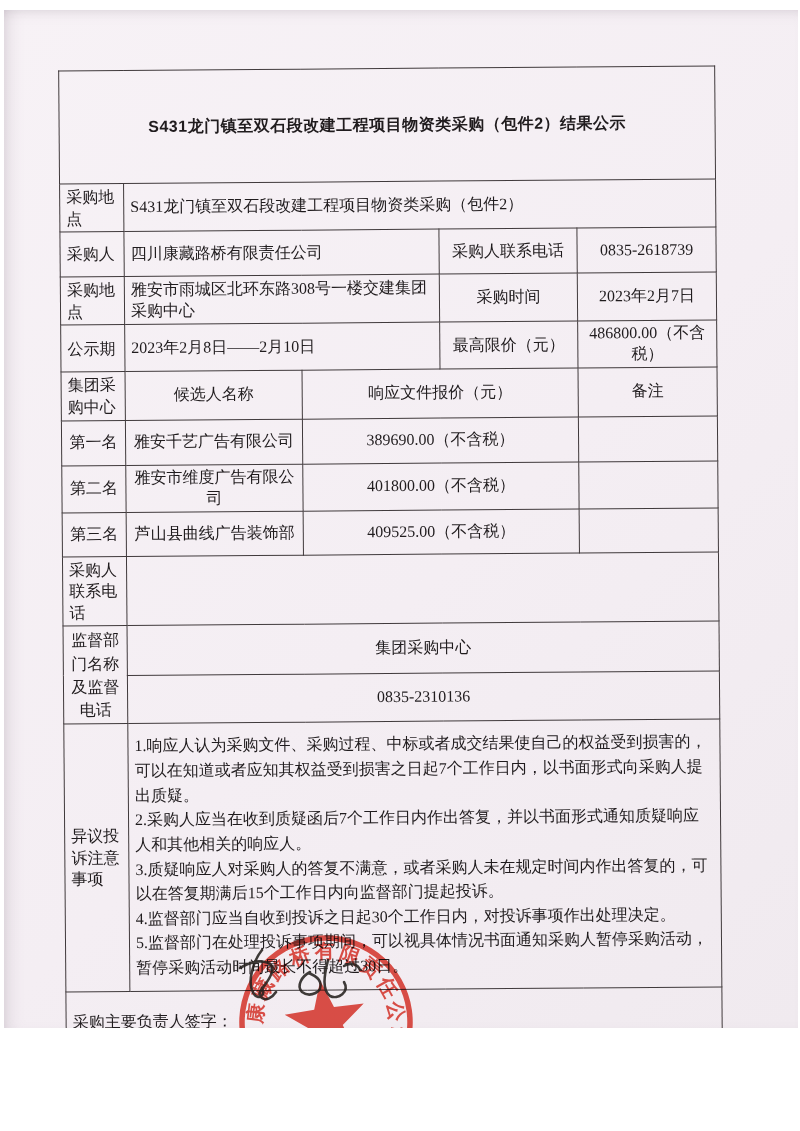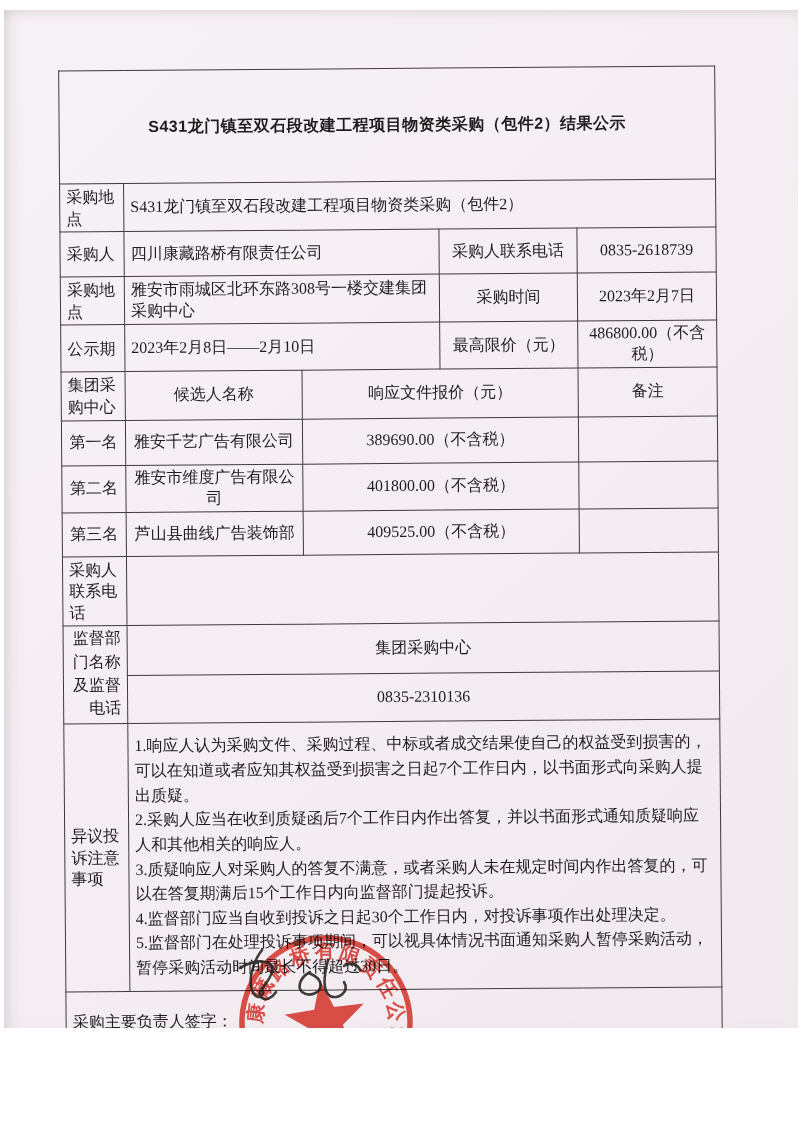--- a/index.html
+++ b/index.html
@@ -13,21 +13,21 @@
   .doc-table{position:absolute;left:58px;top:58px;width:656px;
              border-collapse:collapse;table-layout:fixed;
              transform:rotate(-0.45deg);transform-origin:50% 50%;}
   .doc-table td{border:1.6px solid #403a3c;padding:2px 6px;color:#201c1e;
                 font-size:16px;vertical-align:middle;overflow:hidden;word-break:break-all;}
   .title-cell{text-align:center;font-family:"Liberation Sans","DejaVu Sans",sans-serif;
               font-weight:700;font-size:24.5px;line-height:1.55;
               padding:8px 16px 30px 16px;letter-spacing:.5px;}
   .lbl{padding:2px 3px 2px 6px;line-height:1.35;}
   .ctr{text-align:center;}
-  .sup-lbl{text-align:right;line-height:1.45;font-family:Liberation Mono, monospace;}
+  .sup-lbl{text-align:center;line-height:1.45;}
   .sm{font-size:13.5px;}
   .name{font-size:15px;}
   .obj-cell{padding:10px 12px 10px 13px;font-size:15.5px;line-height:1.54;}
   .obj-items{display:flex;flex-direction:column;justify-content:center;min-height:240px;}
   .sig-cell{padding-left:12px;font-size:16.5px;}
   .stamp{position:absolute;left:222px;top:912px;width:200px;height:200px;z-index:2;
          transform:rotate(-8deg);opacity:.85;mix-blend-mode:multiply;}
   .sig-ink{position:absolute;left:228px;top:932px;width:140px;height:80px;z-index:3;
            opacity:.88;}
 </style>

